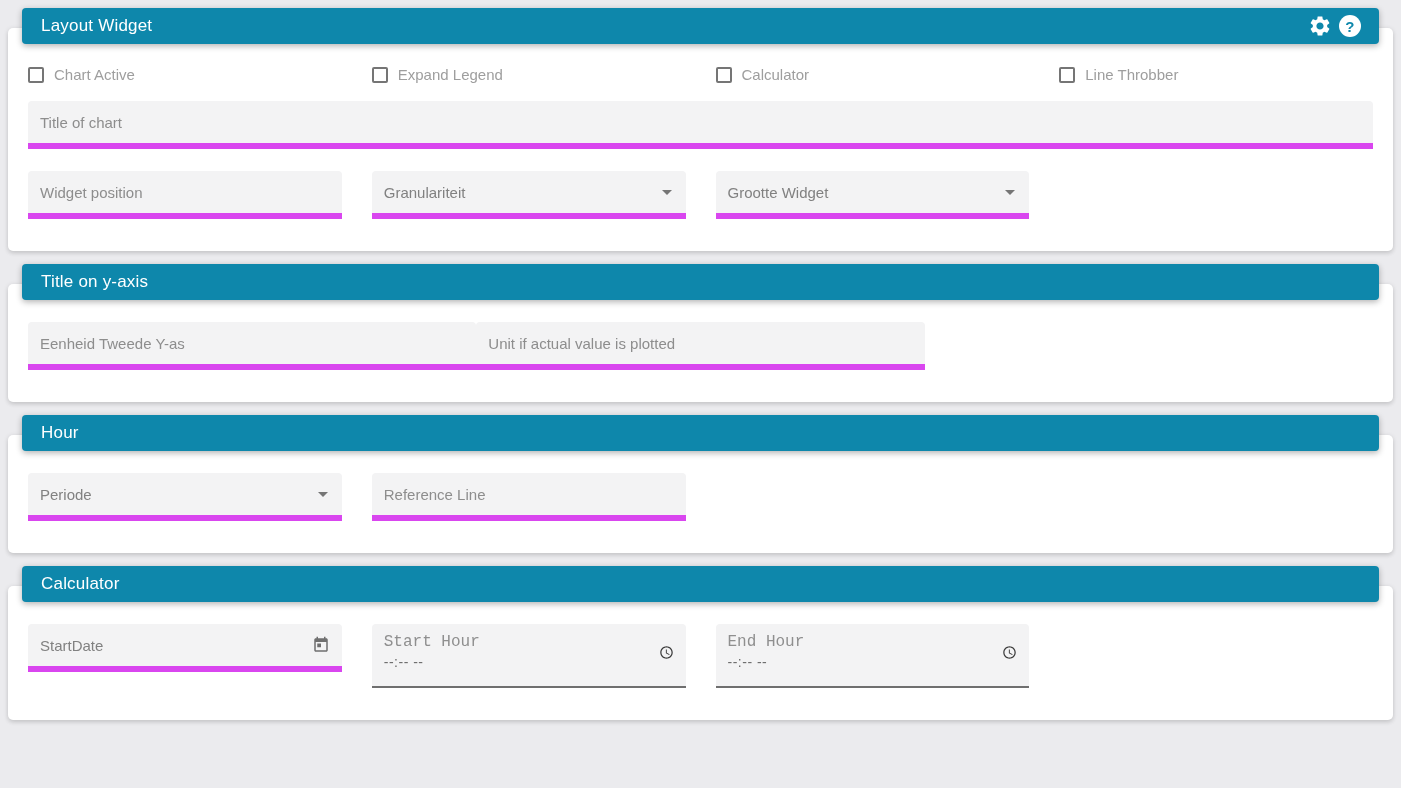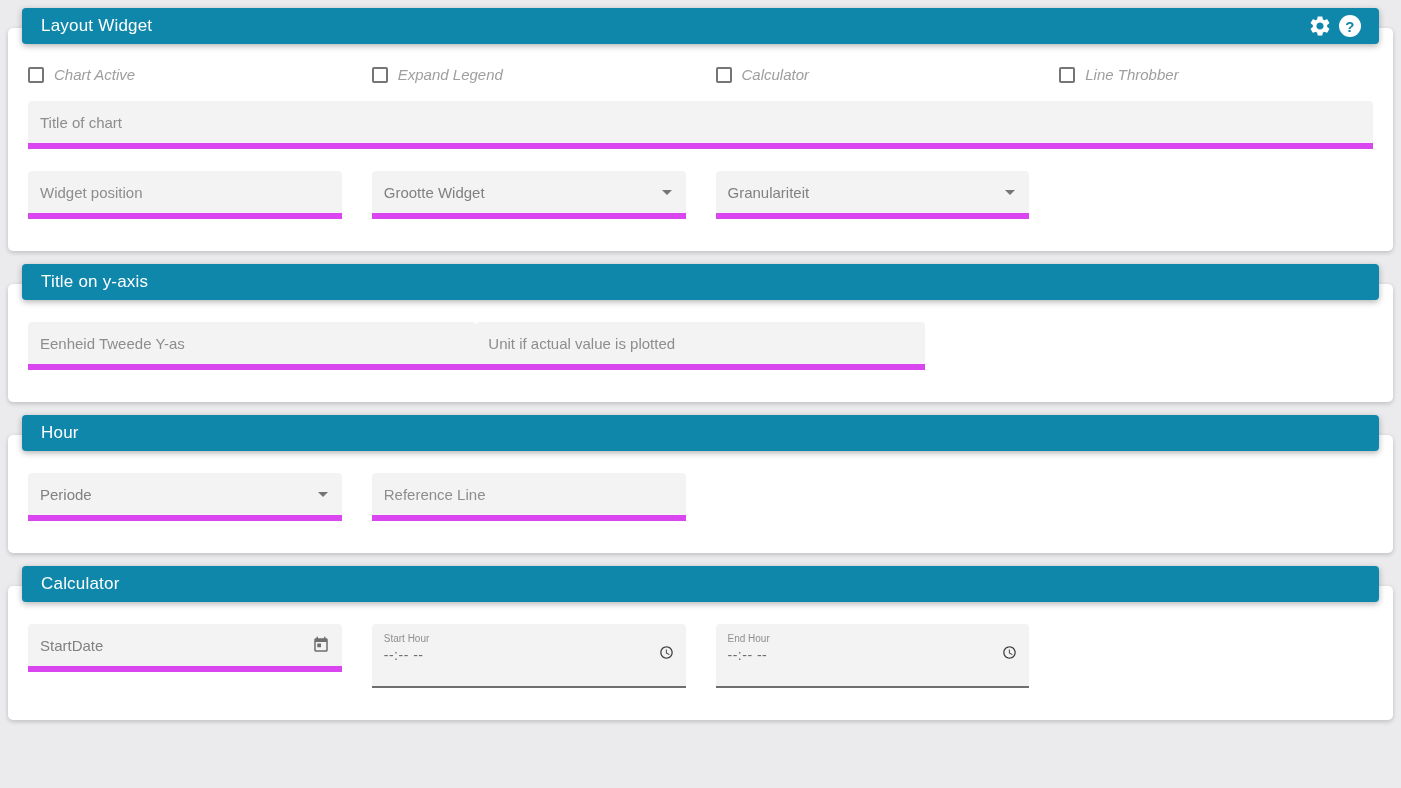--- a/index.html
+++ b/index.html
@@ -39,21 +39,21 @@
     background: #ffffff; color: #0e87ab;
     font-size: 15px; font-weight: bold;
     display: flex; align-items: center; justify-content: center;
     cursor: pointer;
   }
   .card-body { padding: 22px 20px 32px; }
   .grid4 { display: grid; grid-template-columns: repeat(4, 1fr); column-gap: 30px; }
   .grid3 { display: grid; grid-template-columns: repeat(3, 1fr); }
 
   
-  .cb-row { margin-bottom: 18px; font-style: italic; }
+  .cb-row { margin-bottom: 18px; }
   .cb-item { display: flex; align-items: center; cursor: pointer; }
   .cb-box {
     width: 16px; height: 16px;
     border: 2px solid #757575; border-radius: 2px;
     background: #fff; margin-right: 10px; flex: 0 0 auto;
   }
   .cb-label { color: #9e9e9e; font-size: 15px; }
 
   
   .field {
@@ -84,21 +84,21 @@
   .field-icon { display: flex; align-items: center; cursor: pointer; }
 
   
   .time-field {
     height: 64px;
     align-items: flex-start;
     padding-top: 9px;
     border-bottom: 2px solid #6f6f6f;
   }
   .tf-text { flex: 1; display: flex; flex-direction: column; gap: 3px; }
-  .tf-label { font-size: 10px; color: #8f8f8f; }
+  .tf-label { font-size: 16px; color: #8f8f8f; font-family: Liberation Mono, monospace; }
   .tf-value { font-size: 14px; color: #6f6f6f; letter-spacing: .5px; }
   .time-field .field-icon { margin-top: 12px; }
 </style>
 </head>
 <body>
 
 <section class="card first">
   <div class="card-header">
     <span>Layout Widget</span>
     <span class="spacer"></span>
@@ -127,25 +127,25 @@
       </label>
       <label class="cb-item">
         <span class="cb-box"></span>
         <span class="cb-label">Line Throbber</span>
       </label>
     </div>
     <input class="field full" type="text" placeholder="Title of chart" style="">
     <div class="grid4">
       <input class="field" type="text" placeholder="Widget position" style="">
       <div class="field select-field">
+        <span class="ph">Granulariteit</span>
+        <span class="arrow-down"></span>
+      </div>
+      <div class="field select-field">
         <span class="ph">Grootte Widget</span>
-        <span class="arrow-down"></span>
-      </div>
-      <div class="field select-field">
-        <span class="ph">Granulariteit</span>
         <span class="arrow-down"></span>
       </div>
       <span></span>
     </div>
   </div>
 </section>
 
 <section class="card">
   <div class="card-header">
     <span>Title on y-axis</span>

